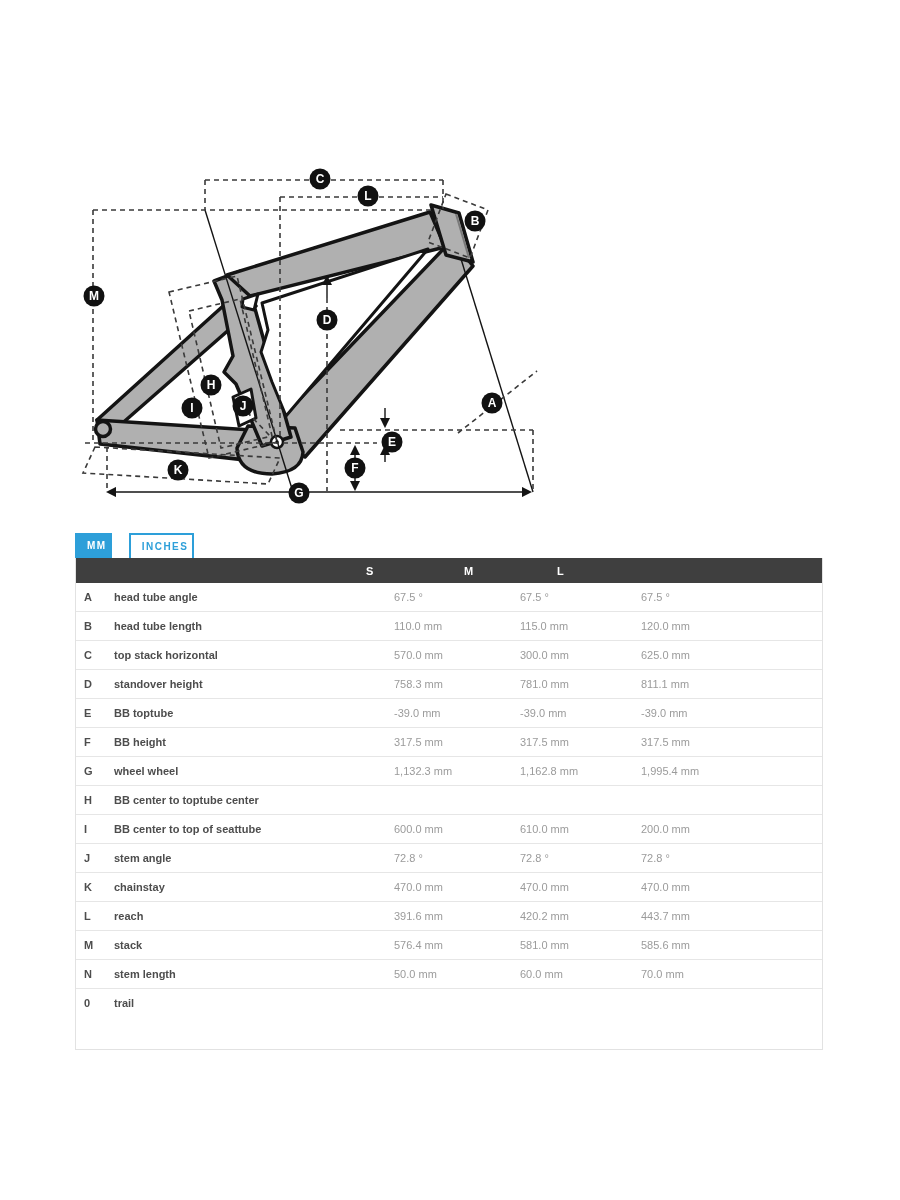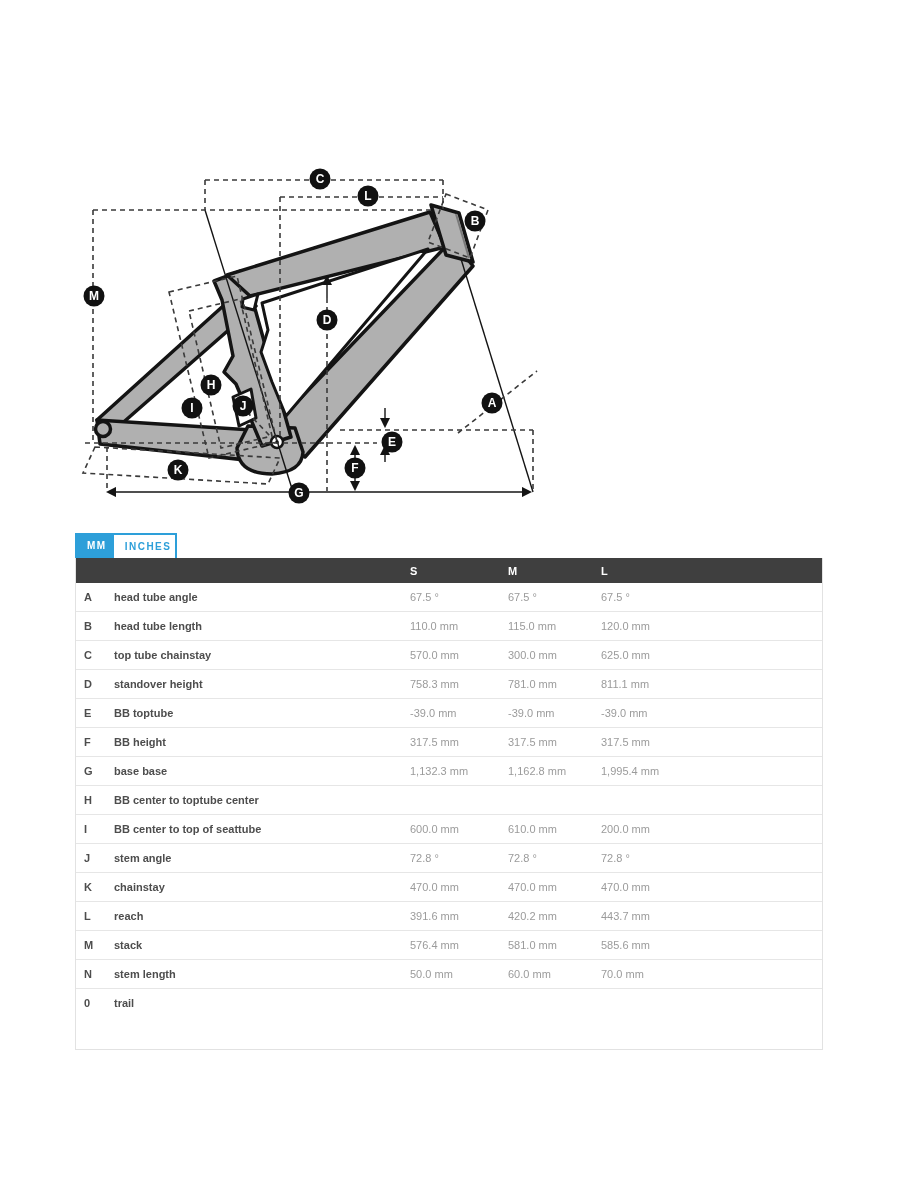--- a/index.html
+++ b/index.html
@@ -5,36 +5,36 @@
   html,body{margin:0;padding:0;background:#fff;}
   .page{position:relative;width:900px;height:1200px;background:#fff;overflow:hidden;
         font-family:"Liberation Sans",sans-serif;}
   svg{position:absolute;left:0;top:0;}
 
   
   .tabs{position:absolute;left:75px;top:533px;display:flex;align-items:stretch;}
   .tab{font-size:10px;font-weight:bold;letter-spacing:1.5px;padding:6px 4px 5px 11px;
        line-height:12px;cursor:pointer;}
   .tab-active{background:#2d9fd9;color:#ffffff;border:1px solid #2d9fd9;}
-  .tab-inactive{background:#ffffff;color:#2d9fd9;border:2px solid #2d9fd9;margin-left:0;}
+  .tab-inactive{background:#ffffff;color:#2d9fd9;border:2px solid #2d9fd9;margin-left:17px;}
 
   
   .geo-table{position:absolute;left:75px;top:558px;width:748px;box-sizing:border-box;
              border:1px solid #e2e2e2;border-top:none;background:#fff;}
   .thead{display:flex;align-items:center;background:#3f3f3f;color:#fff;height:25px;
          font-size:11px;font-weight:bold;}
   .trow{display:flex;align-items:center;height:28px;border-top:1px solid #e6e6e6;font-size:11px;}
   .trow:first-child{border-top:none;}
   .c-letter{width:38px;padding-left:8px;box-sizing:border-box;flex:none;}
-  .c-label{width:296px;flex:none;}
+  .c-label{width:252px;flex:none;}
   .c-s{width:98px;flex:none;}
   .c-m{width:93px;flex:none;}
   .c-l{flex:1;}
   .cell-letter,.cell-label{font-weight:bold;color:#4d4d4d;}
-  .cell-val{color:#9b9b9b;}
+  .cell-val{color:#9b9b9b;margin-left:28px;}
   .tbl-spacer{height:32px;}
 </style>
 </head>
 <body>
 
 <div class="page">
 
   <svg width="900" height="530" viewBox="0 0 900 530">
     <defs>
       <marker id="arr" viewBox="0 0 10 10" refX="8" refY="5" markerWidth="7.5" markerHeight="7.5" orient="auto-start-reverse">
@@ -181,21 +181,21 @@
     <div class="trow">
       <div class="c-letter cell-letter">B</div>
       <div class="c-label cell-label">head tube length</div>
       <div class="c-s cell-val">110.0 mm</div>
       <div class="c-m cell-val">115.0 mm</div>
       <div class="c-l cell-val">120.0 mm</div>
     </div>
 
     <div class="trow">
       <div class="c-letter cell-letter">C</div>
-      <div class="c-label cell-label">top tube chainstay</div>
+      <div class="c-label cell-label">top stack horizontal</div>
       <div class="c-s cell-val">570.0 mm</div>
       <div class="c-m cell-val">300.0 mm</div>
       <div class="c-l cell-val">625.0 mm</div>
     </div>
 
     <div class="trow">
       <div class="c-letter cell-letter">D</div>
       <div class="c-label cell-label">standover height</div>
       <div class="c-s cell-val">758.3 mm</div>
       <div class="c-m cell-val">781.0 mm</div>
@@ -213,21 +213,21 @@
     <div class="trow">
       <div class="c-letter cell-letter">F</div>
       <div class="c-label cell-label">BB height</div>
       <div class="c-s cell-val">317.5 mm</div>
       <div class="c-m cell-val">317.5 mm</div>
       <div class="c-l cell-val">317.5 mm</div>
     </div>
 
     <div class="trow">
       <div class="c-letter cell-letter">G</div>
-      <div class="c-label cell-label">base base</div>
+      <div class="c-label cell-label">wheel wheel</div>
       <div class="c-s cell-val">1,132.3 mm</div>
       <div class="c-m cell-val">1,162.8 mm</div>
       <div class="c-l cell-val">1,995.4 mm</div>
     </div>
 
     <div class="trow">
       <div class="c-letter cell-letter">H</div>
       <div class="c-label cell-label">BB center to toptube center</div>
       <div class="c-s cell-val"></div>
       <div class="c-m cell-val"></div>

